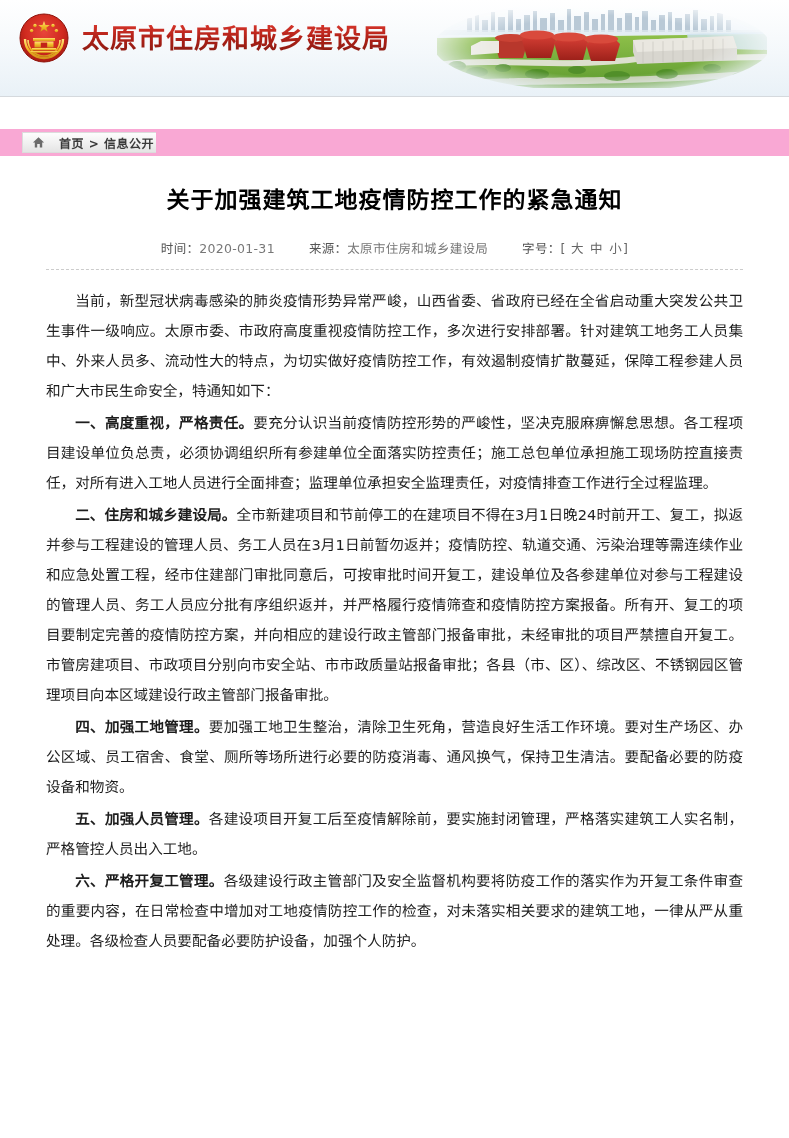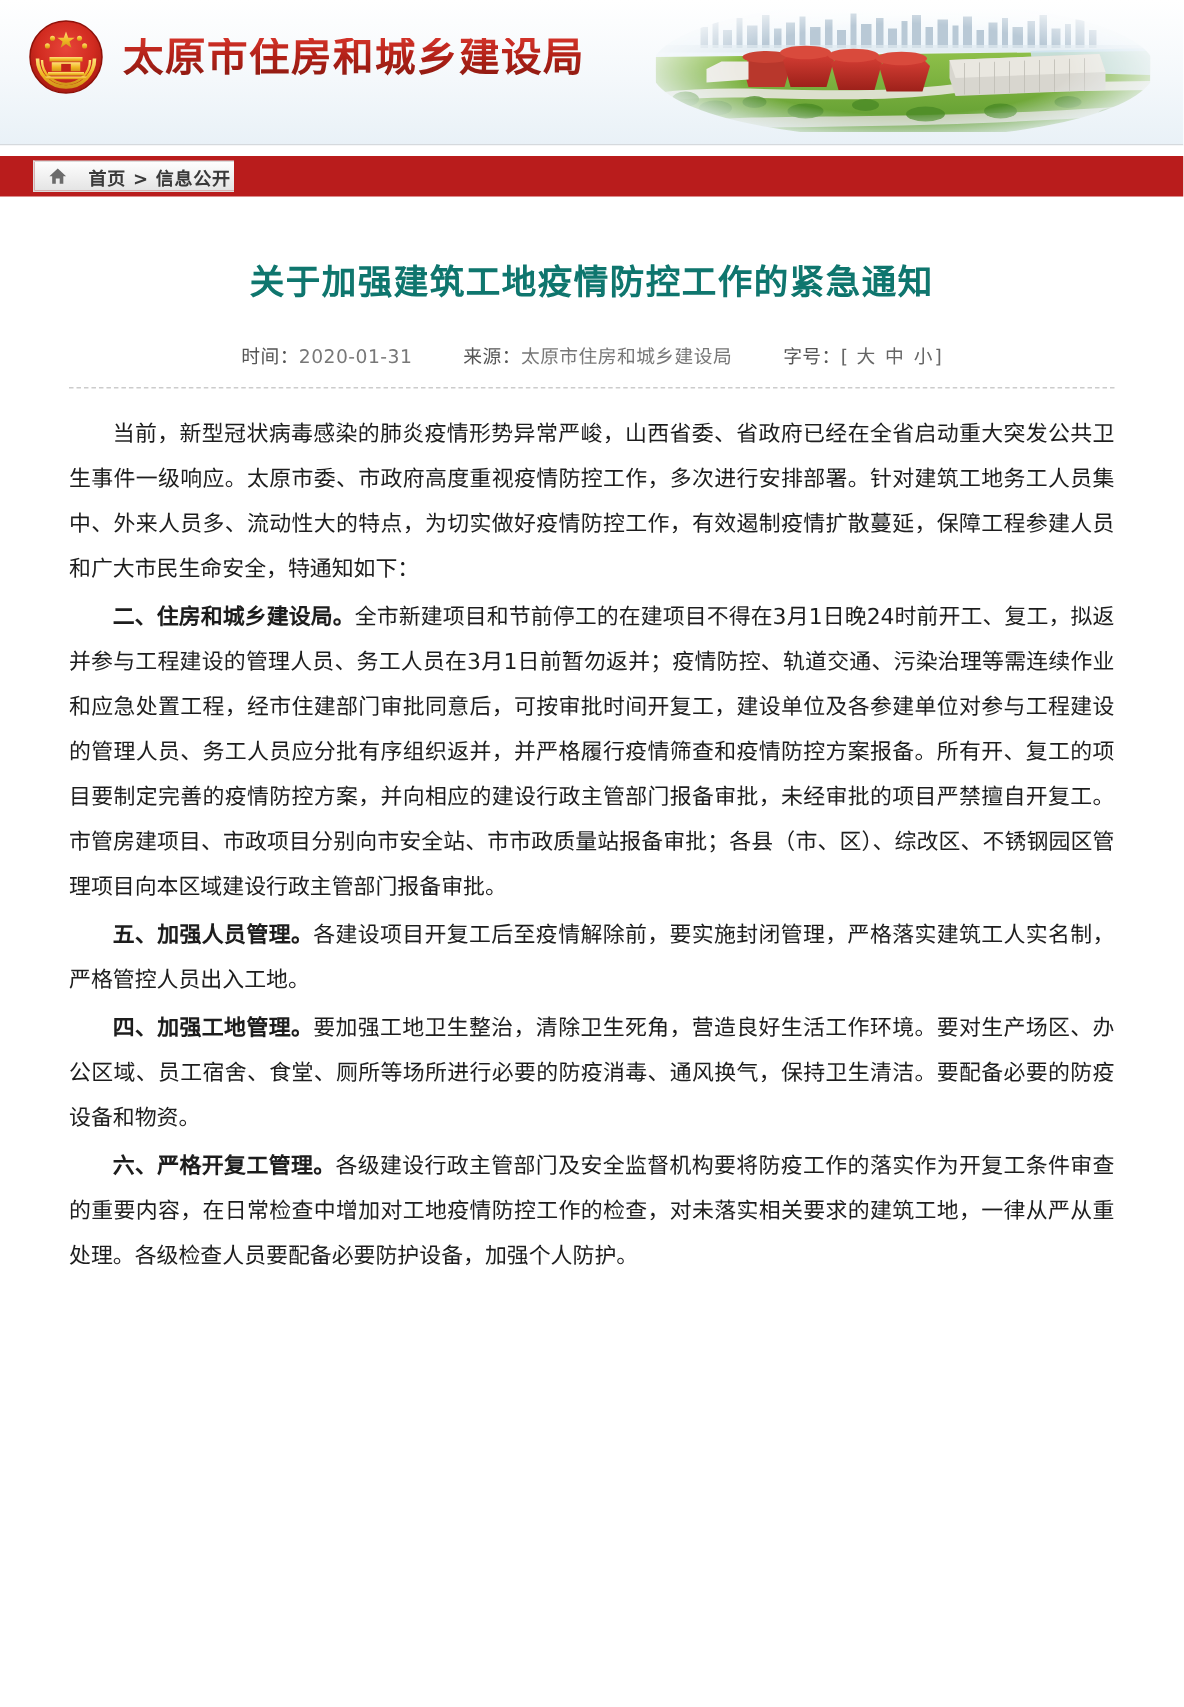--- a/index.html
+++ b/index.html
@@ -70,21 +70,22 @@
     width: 789px;
     height: 7px;
     background: #ffffff;
   }
 
   
   .breadcrumb-wrap {
     position: relative;
     width: 789px;
     height: 27px;
-    background: #b91c1c;
+    background: #f9a8d4;
+    margin-top: 25px;
   }
   .breadcrumb-bar {
     position: absolute;
     left: 22px;
     top: 3px;
     right: 0;
     height: 21px;
     display: flex;
     align-items: stretch;
   }
@@ -133,26 +134,26 @@
     letter-spacing: 0.4px;
   }
 
   
   .article {
     width: 789px;
     box-sizing: border-box;
     padding: 0 46px;
   }
   .article-title {
-    margin: 44px 0 0 0;
+    margin: 30px 0 0 0;
     text-align: center;
     font-family: "DejaVu Sans", "Liberation Sans", sans-serif;
     font-size: 23px;
     font-weight: bold;
-    color: #0f766e;
+    color: #000000;
     letter-spacing: 1px;
     line-height: 1.3;
   }
   .article-meta {
     margin-top: 22px;
     display: flex;
     justify-content: center;
     align-items: baseline;
     gap: 34px;
     font-family: "DejaVu Sans", "Liberation Sans", sans-serif;
@@ -380,19 +381,20 @@
       <span class="fontsize-opt">大</span>
       <span class="fontsize-opt">中</span>
       <span class="fontsize-opt">小</span><span>]</span>
     </span>
   </div>
 
   <div class="meta-divider"></div>
 
   <div class="article-body" id="article-body">
       <p class="indent"><span>当前，新型冠状病毒感染的肺炎疫情形势异常严峻，山西省委、省政府已经在全省启动重大突发公共卫生事件一级响应。太原市委、市政府高度重视疫情防控工作，多次进行安排部署。针对建筑工地务工人员集中、外来人员多、流动性大的特点，为切实做好疫情防控工作，有效遏制疫情扩散蔓延，保障工程参建人员和广大市民生命安全，特通知如下：</span></p>
+      <p class="indent"><b>一、高度重视，严格责任。</b><span>要充分认识当前疫情防控形势的严峻性，坚决克服麻痹懈怠思想。各工程项目建设单位负总责，必须协调组织所有参建单位全面落实防控责任；施工总包单位承担施工现场防控直接责任，对所有进入工地人员进行全面排查；监理单位承担安全监理责任，对疫情排查工作进行全过程监理。</span></p>
       <p class="indent"><b>二、住房和城乡建设局。</b><span>全市新建项目和节前停工的在建项目不得在3月1日晚24时前开工、复工，拟返并参与工程建设的管理人员、务工人员在3月1日前暂勿返并；疫情防控、轨道交通、污染治理等需连续作业和应急处置工程，经市住建部门审批同意后，可按审批时间开复工，建设单位及各参建单位对参与工程建设的管理人员、务工人员应分批有序组织返并，并严格履行疫情筛查和疫情防控方案报备。所有开、复工的项目要制定完善的疫情防控方案，并向相应的建设行政主管部门报备审批，未经审批的项目严禁擅自开复工。市管房建项目、市政项目分别向市安全站、市市政质量站报备审批；各县（市、区）、综改区、不锈钢园区管理项目向本区域建设行政主管部门报备审批。</span></p>
+      <p class="indent"><b>四、加强工地管理。</b><span>要加强工地卫生整治，清除卫生死角，营造良好生活工作环境。要对生产场区、办公区域、员工宿舍、食堂、厕所等场所进行必要的防疫消毒、通风换气，保持卫生清洁。要配备必要的防疫设备和物资。</span></p>
       <p class="indent"><b>五、加强人员管理。</b><span>各建设项目开复工后至疫情解除前，要实施封闭管理，严格落实建筑工人实名制，严格管控人员出入工地。</span></p>
-      <p class="indent"><b>四、加强工地管理。</b><span>要加强工地卫生整治，清除卫生死角，营造良好生活工作环境。要对生产场区、办公区域、员工宿舍、食堂、厕所等场所进行必要的防疫消毒、通风换气，保持卫生清洁。要配备必要的防疫设备和物资。</span></p>
       <p class="indent"><b>六、严格开复工管理。</b><span>各级建设行政主管部门及安全监督机构要将防疫工作的落实作为开复工条件审查的重要内容，在日常检查中增加对工地疫情防控工作的检查，对未落实相关要求的建筑工地，一律从严从重处理。各级检查人员要配备必要防护设备，加强个人防护。</span></p>
     </div>
 
 </div>
 
 </body></html>

